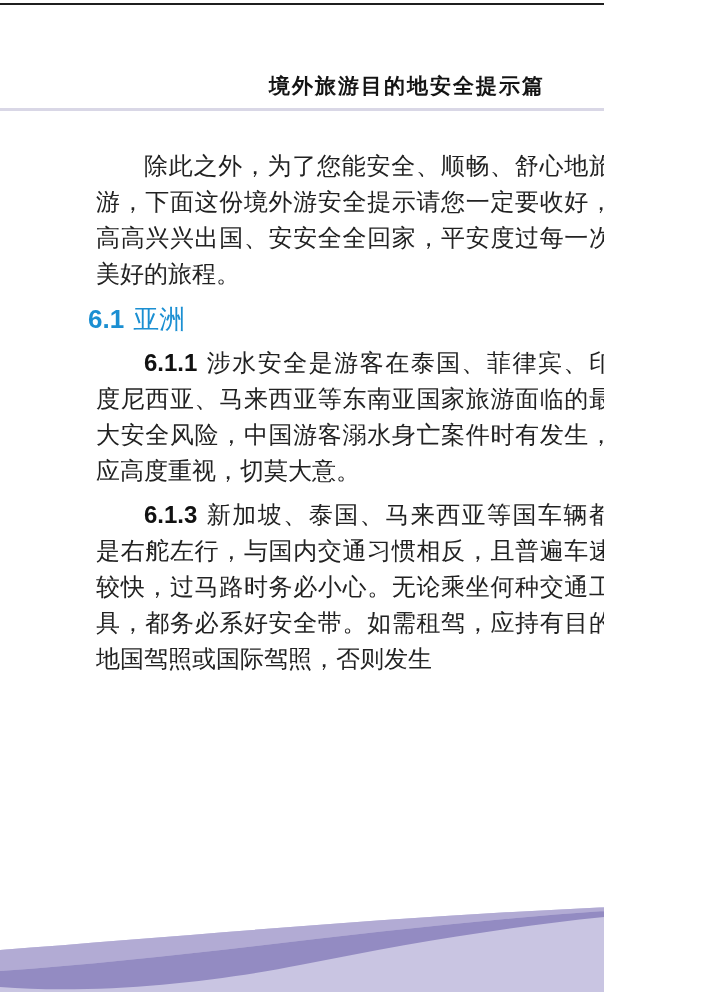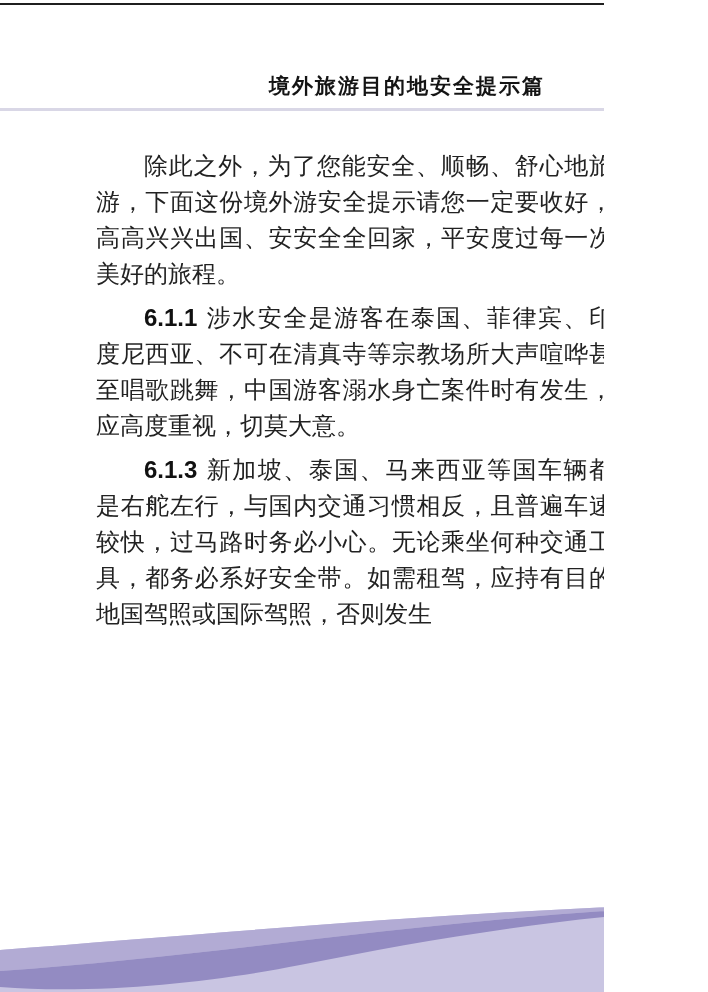--- a/index.html
+++ b/index.html
@@ -77,23 +77,24 @@
   <div class="header-title">境外旅游目的地安全提示篇</div>
 
   <div class="header-rule"></div>
 
   <div class="right-rule"></div>
 
   <div class="content">
 
     <p><span class="pnum"></span><span>除此之外，为了您能安全、顺畅、舒心地旅游，下面这份境外游安全提示请您一定要收好，高高兴兴出国、安安全全回家，平安度过每一次美好的旅程。</span></p>
 
+    <h2 class="section-heading"><span class="sec-num">6.1</span><span>亚洲</span></h2>
 
     <div id="paragraphs">
-      <p><span class="pnum">6.1.1</span><span>涉水安全是游客在泰国、菲律宾、印度尼西亚、不可在清真寺等宗教场所大声喧哗甚至唱歌跳舞，中国游客溺水身亡案件时有发生，应高度重视，切莫大意。</span></p>
+      <p><span class="pnum">6.1.1</span><span>涉水安全是游客在泰国、菲律宾、印度尼西亚、马来西亚等东南亚国家旅游面临的最大安全风险，中国游客溺水身亡案件时有发生，应高度重视，切莫大意。</span></p>
 
 
 
       <p><span class="pnum">6.1.3</span><span>新加坡、泰国、马来西亚等国车辆都是右舵左行，与国内交通习惯相反，且普遍车速较快，过马路时务必小心。无论乘坐何种交通工具，都务必系好安全带。如需租驾，应持有目的地国驾照或国际驾照，否则发生</span></p>
     </div>
 
   </div>
 
   <div class="footer">
     <svg width="708" height="97" viewBox="0 0 708 97">

